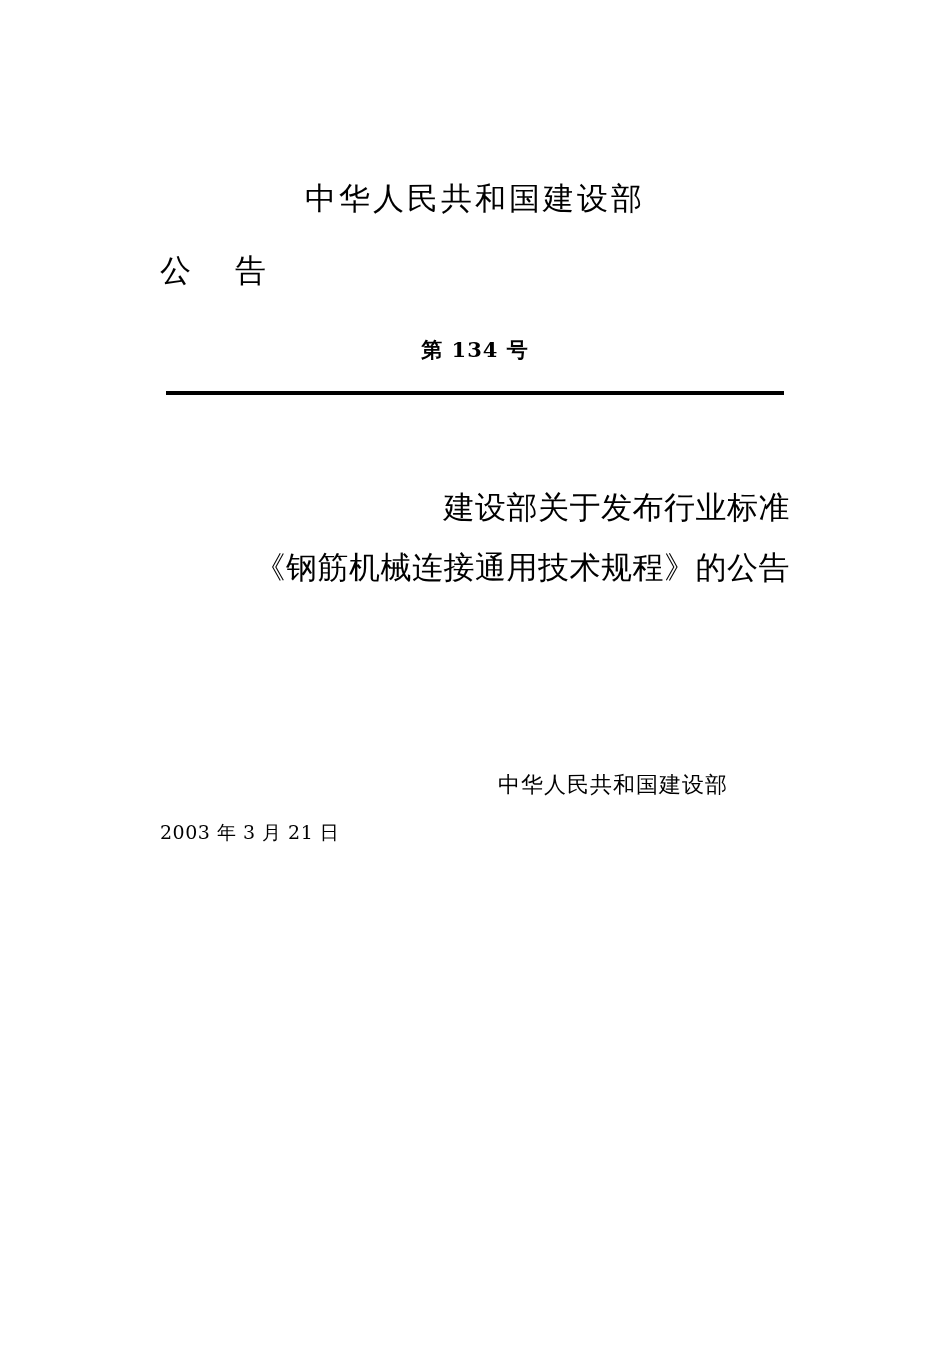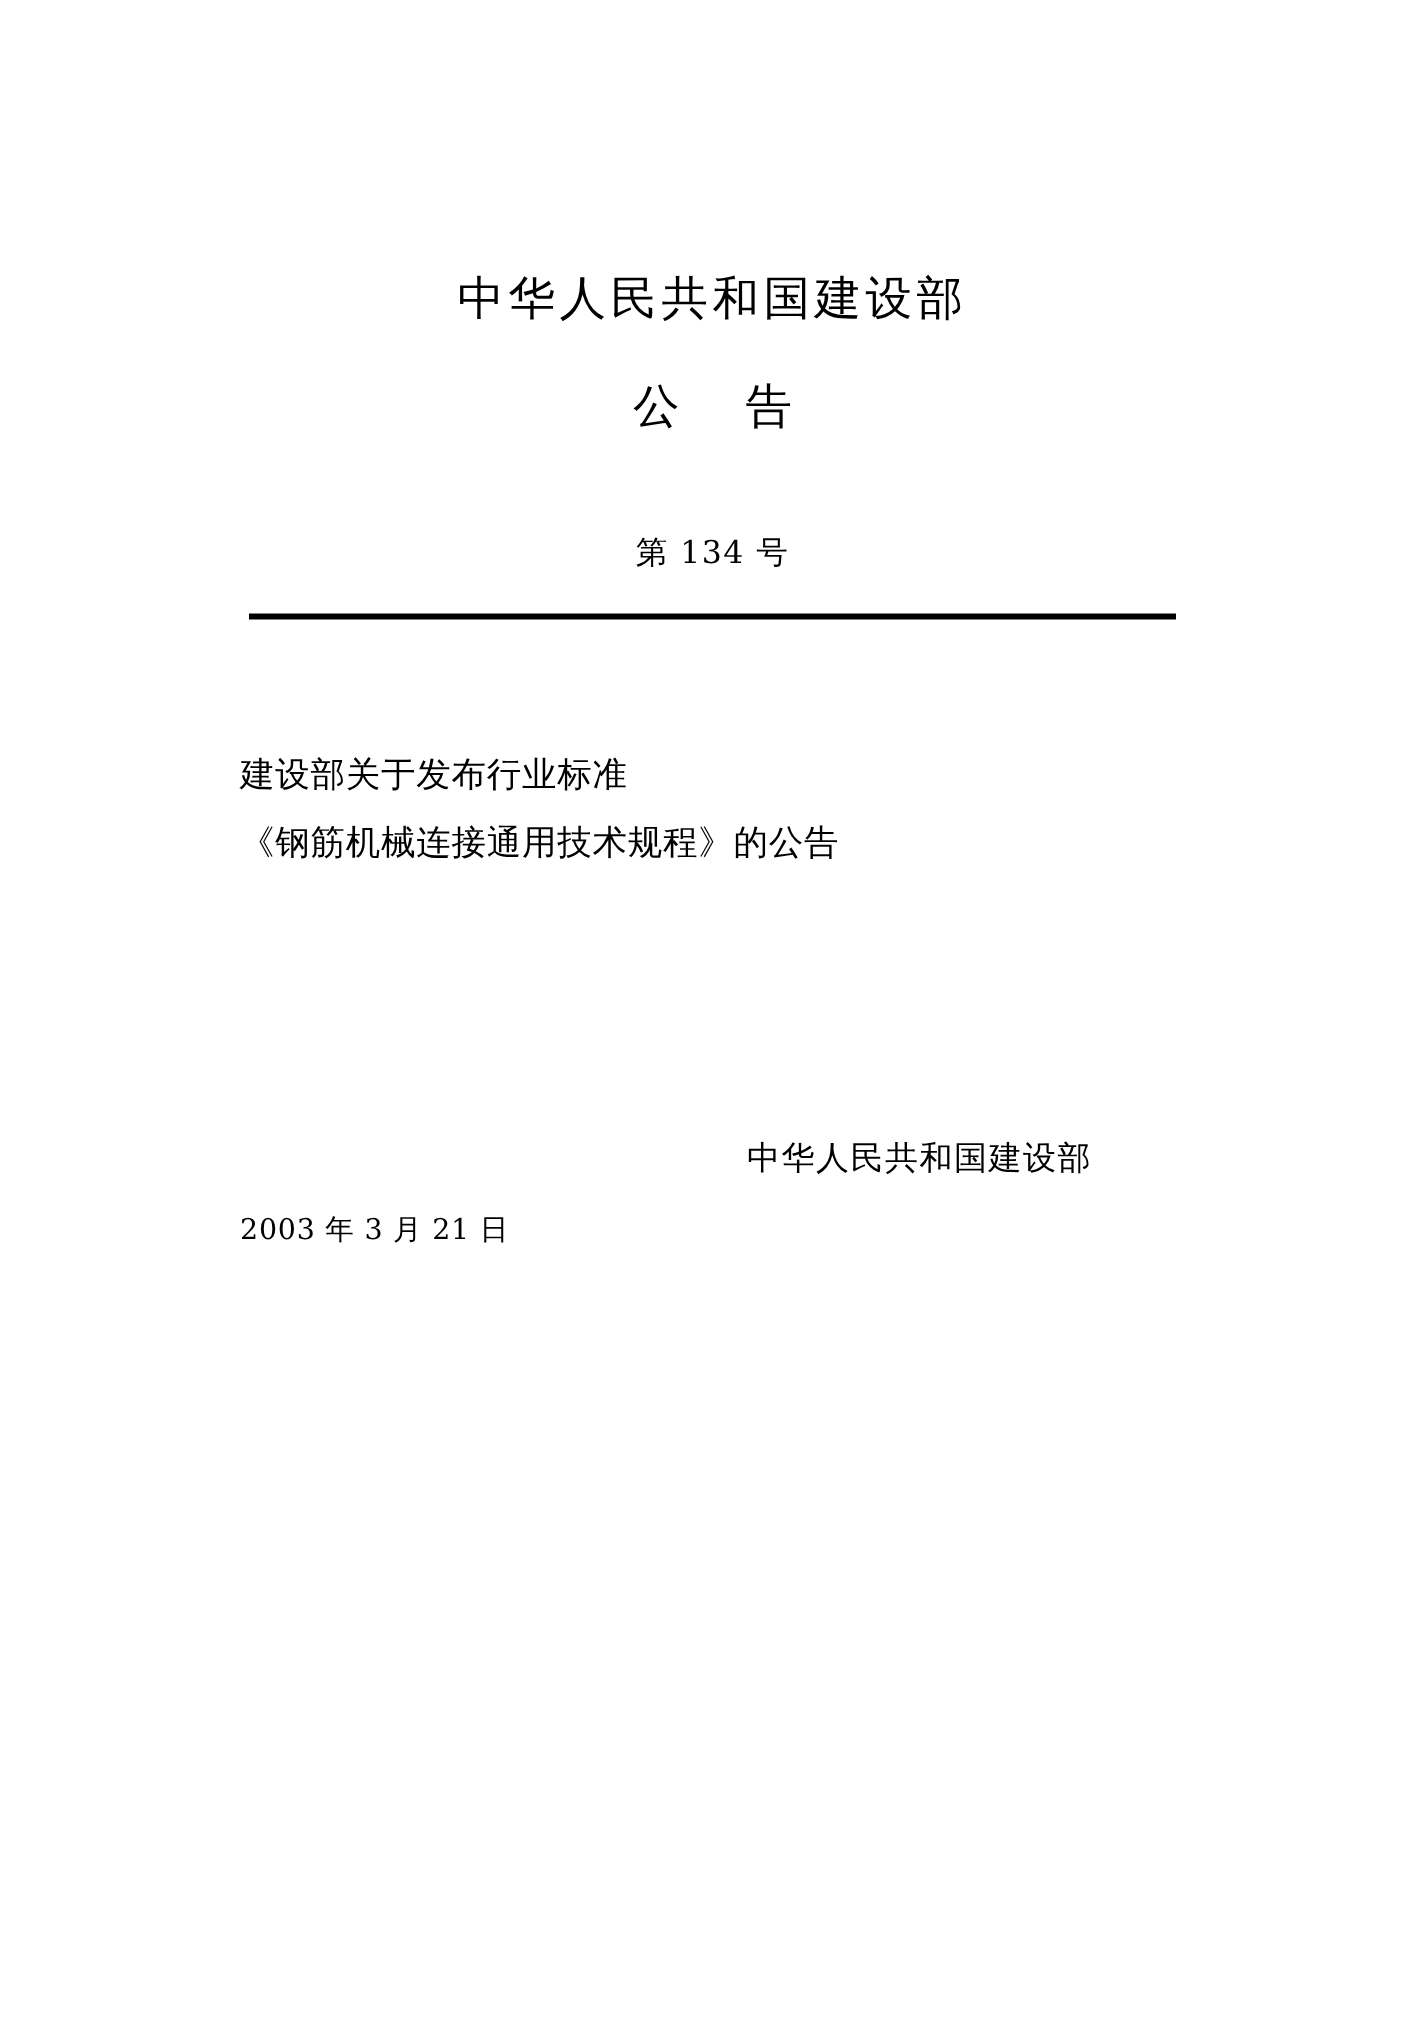--- a/index.html
+++ b/index.html
@@ -29,44 +29,45 @@
   .title-main {
     margin-top: 178px;
     text-align: center;
     font-size: 31px;
     letter-spacing: 3px;
     font-family: "DejaVu Serif", "Liberation Serif", serif;
     font-weight: 500;
   }
   .title-sub {
     margin-top: 30px;
-    text-align: center;
+    text-align: left;
     font-size: 31px;
     font-family: "DejaVu Serif", "Liberation Serif", serif;
     font-weight: 500;
   }
   .title-sub .sp {
     display: inline-block;
     width: 44px;
   }
   .doc-number {
-    margin-top: 62px;
+    margin-top: 44px;
     text-align: center;
     font-size: 21px;
     letter-spacing: 1px;
+    font-weight: bold;
   }
   .rule {
     margin: 27px 6px 0 6px;
     height: 4px;
     background: #000000;
   }
   .headline {
     margin-top: 82px;
-    text-align: left;
-    font-size: 23px;
+    text-align: right;
+    font-size: 31px;
     line-height: 1.95;
     letter-spacing: 0.5px;
   }
   .headline div { white-space: nowrap; }
   .body-text {
     margin-top: 60px;
     font-size: 19.5px;
     line-height: 2.0;
     text-align: justify;
     text-justify: inter-ideograph;

